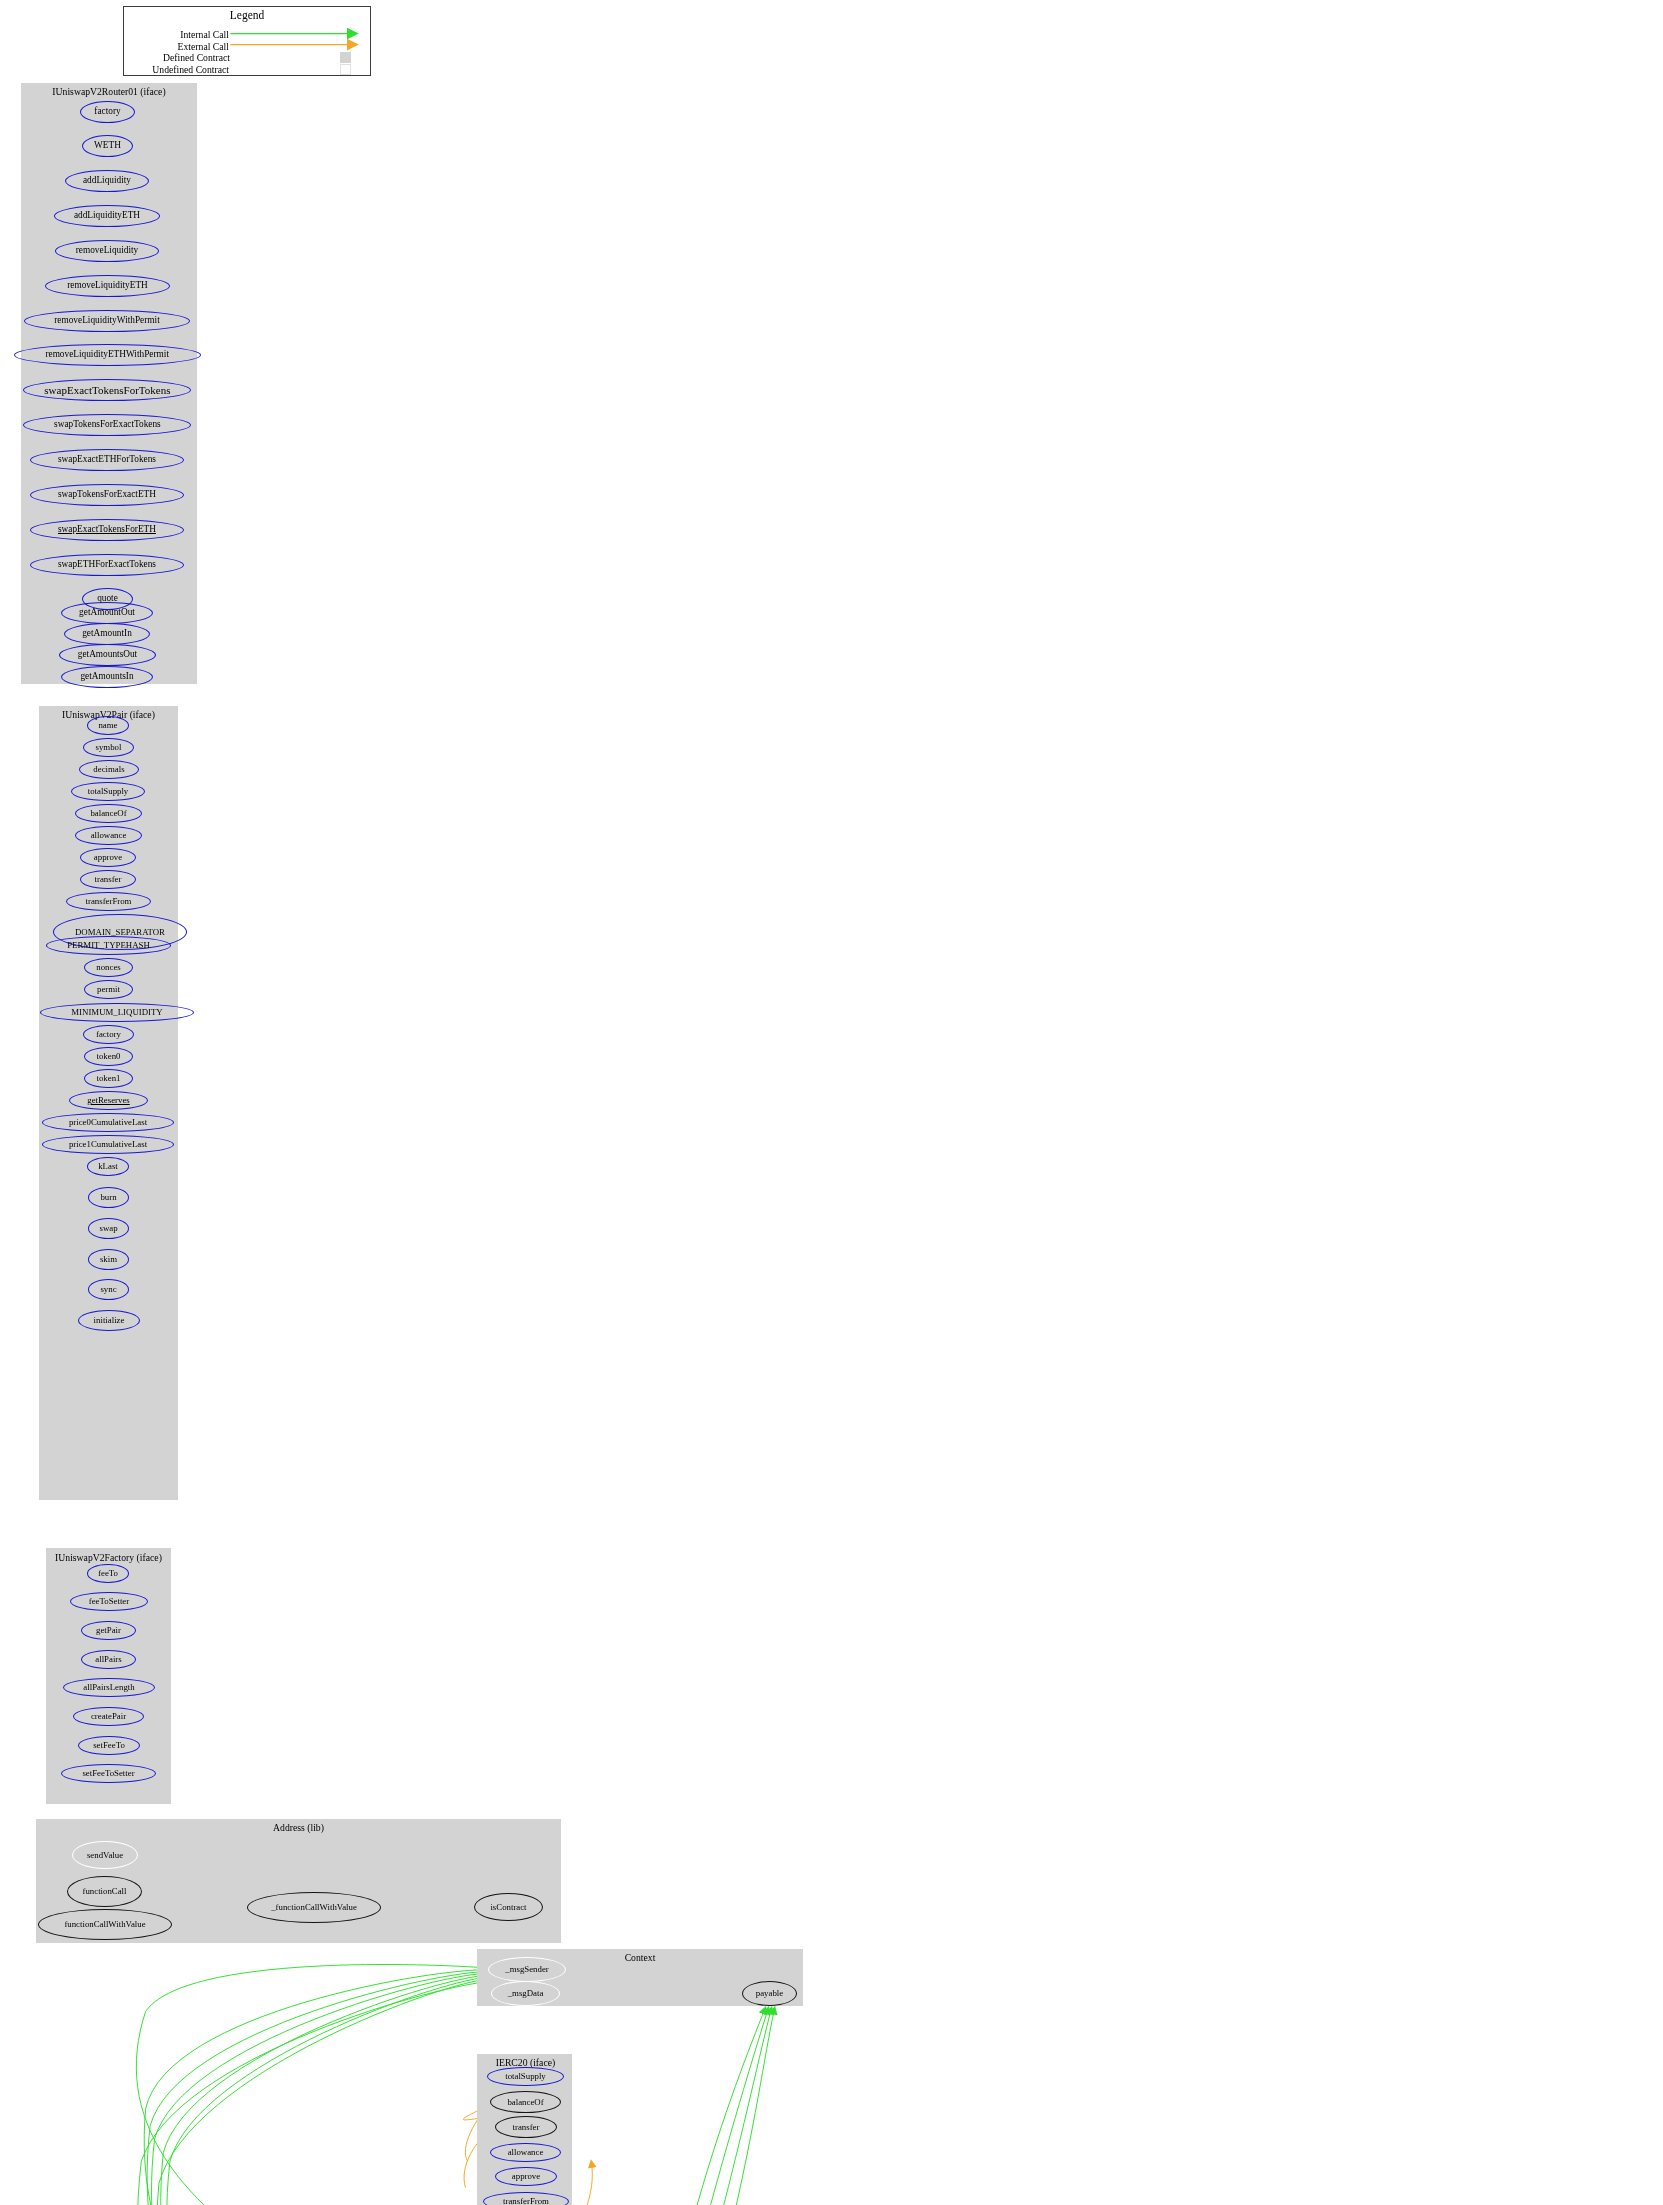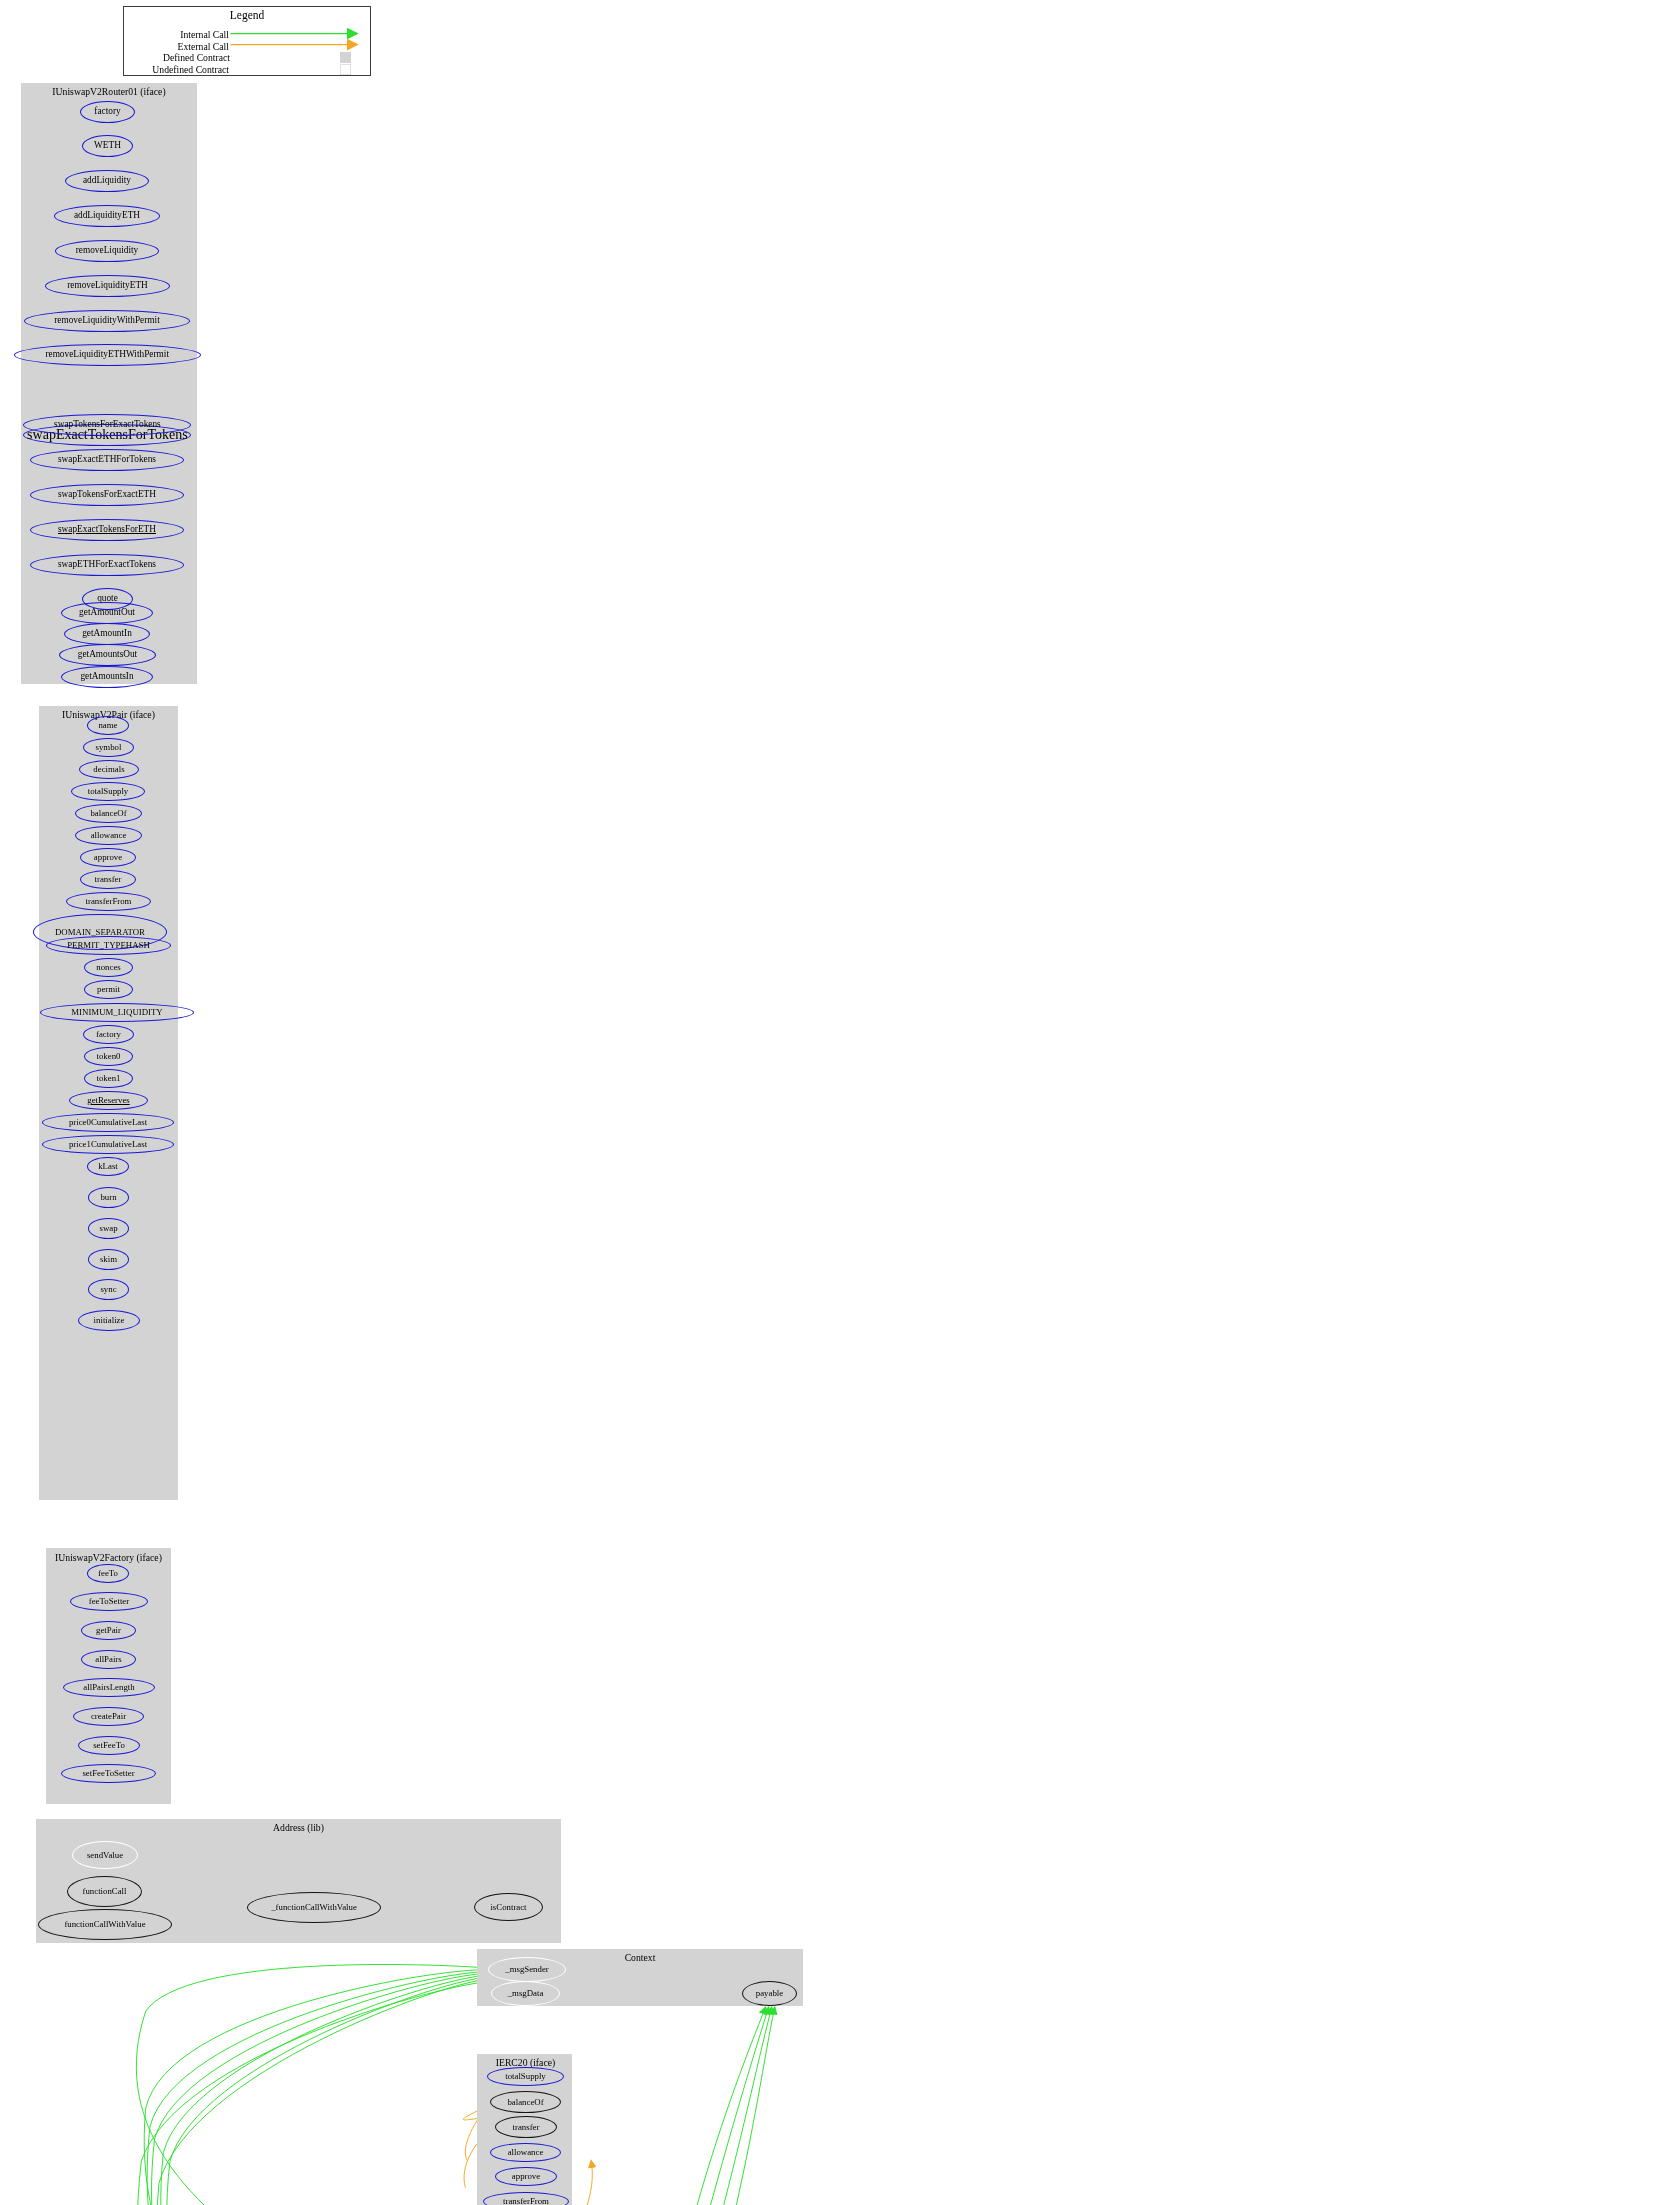--- a/index.html
+++ b/index.html
@@ -225,21 +225,21 @@
       <div class="cluster" style="left: 21px; top: 83px; width: 176px; height: 601px;"></div>
       <div class="cluster-title" style="left: 21px; width: 176px; top: 86px; font-size: 9.7px;">IUniswapV2Router01  (iface)</div>
       <div class="node blue" style="left: 80px; top: 101px; width: 55px; height: 22px; font-size: 9.3px;">factory</div>
       <div class="node blue" style="left: 82px; top: 135px; width: 51px; height: 22px; font-size: 9.3px;">WETH</div>
       <div class="node blue" style="left: 65px; top: 170px; width: 84px; height: 22px; font-size: 9.3px;">addLiquidity</div>
       <div class="node blue" style="left: 54px; top: 205px; width: 106px; height: 22px; font-size: 9.3px;">addLiquidityETH</div>
       <div class="node blue" style="left: 55px; top: 240px; width: 104px; height: 22px; font-size: 9.3px;">removeLiquidity</div>
       <div class="node blue" style="left: 45px; top: 275px; width: 125px; height: 22px; font-size: 9.3px;">removeLiquidityETH</div>
       <div class="node blue" style="left: 24px; top: 310px; width: 166px; height: 22px; font-size: 9.3px;">removeLiquidityWithPermit</div>
       <div class="node blue" style="left: 13.7px; top: 344px; width: 187px; height: 22px; font-size: 9.3px;">removeLiquidityETHWithPermit</div>
-      <div class="node blue" style="left: 23.4px; top: 379px; width: 168px; height: 22px; font-size: 14px; margin-top: 45px;">swapExactTokensForTokens</div>
+      <div class="node blue" style="left: 23.4px; top: 379px; width: 168px; height: 22px; font-size: 11px;">swapExactTokensForTokens</div>
       <div class="node blue" style="left: 23.4px; top: 414px; width: 168px; height: 22px; font-size: 9.3px;">swapTokensForExactTokens</div>
       <div class="node blue" style="left: 30px; top: 449px; width: 154px; height: 22px; font-size: 9.3px;">swapExactETHForTokens</div>
       <div class="node blue" style="left: 30px; top: 484px; width: 154px; height: 22px; font-size: 9.3px;">swapTokensForExactETH</div>
       <div class="node blue" style="left: 30px; top: 519px; width: 154px; height: 22px; font-size: 9.3px; text-decoration: underline;">swapExactTokensForETH</div>
       <div class="node blue" style="left: 30px; top: 554px; width: 154px; height: 22px; font-size: 9.3px;">swapETHForExactTokens</div>
       <div class="node blue" style="left: 82px; top: 588px; width: 51px; height: 22px; font-size: 9.3px;">quote</div>
       <div class="node blue" style="left: 61px; top: 602px; width: 92px; height: 22px; font-size: 9.3px;">getAmountOut</div>
       <div class="node blue" style="left: 64px; top: 623px; width: 86px; height: 22px; font-size: 9.3px;">getAmountIn</div>
       <div class="node blue" style="left: 59px; top: 644px; width: 97px; height: 22px; font-size: 9.3px;">getAmountsOut</div>
       <div class="node blue" style="left: 61px; top: 666px; width: 92px; height: 22px; font-size: 9.3px;">getAmountsIn</div>
@@ -247,21 +247,21 @@
       <div class="cluster-title" style="left: 39px; width: 139px; top: 709px; font-size: 9.7px;">IUniswapV2Pair  (iface)</div>
       <div class="node blue" style="left: 87px; top: 716px; width: 42px; height: 19.4px; font-size: 8.8px;">name</div>
       <div class="node blue" style="left: 83px; top: 738px; width: 51px; height: 19.4px; font-size: 8.8px;">symbol</div>
       <div class="node blue" style="left: 79px; top: 760px; width: 60px; height: 19px; font-size: 8.8px;">decimals</div>
       <div class="node blue" style="left: 71px; top: 782px; width: 74px; height: 19.4px; font-size: 8.8px;">totalSupply</div>
       <div class="node blue" style="left: 75px; top: 804px; width: 67px; height: 19.4px; font-size: 8.8px;">balanceOf</div>
       <div class="node blue" style="left: 75px; top: 826px; width: 67px; height: 19.4px; font-size: 8.8px;">allowance</div>
       <div class="node blue" style="left: 80px; top: 848px; width: 56px; height: 19.4px; font-size: 8.8px;">approve</div>
       <div class="node blue" style="left: 80px; top: 870px; width: 56px; height: 19.4px; font-size: 8.8px;">transfer</div>
       <div class="node blue" style="left: 66px; top: 892px; width: 85px; height: 19.4px; font-size: 8.8px;">transferFrom</div>
-      <div class="node blue" style="left: 33px; top: 914px; width: 134px; height: 36px; font-size: 8.8px;">DOMAIN_SEPARATOR</div>
+      <div class="node blue" style="left: 53px; top: 914px; width: 134px; height: 36px; font-size: 8.8px;">DOMAIN_SEPARATOR</div>
       <div class="node blue" style="left: 46px; top: 936px; width: 125px; height: 19.4px; font-size: 8.8px;">PERMIT_TYPEHASH</div>
       <div class="node blue" style="left: 84px; top: 958px; width: 49px; height: 19.4px; font-size: 8.8px;">nonces</div>
       <div class="node blue" style="left: 84px; top: 980px; width: 49px; height: 19.4px; font-size: 8.8px;">permit</div>
       <div class="node blue" style="left: 40px; top: 1003px; width: 154px; height: 19.4px; font-size: 8.8px;">MINIMUM_LIQUIDITY</div>
       <div class="node blue" style="left: 83px; top: 1025px; width: 51px; height: 19.4px; font-size: 8.8px;">factory</div>
       <div class="node blue" style="left: 84px; top: 1047px; width: 49px; height: 19.4px; font-size: 8.8px;">token0</div>
       <div class="node blue" style="left: 84px; top: 1069px; width: 49px; height: 19.4px; font-size: 8.8px;">token1</div>
       <div class="node blue" style="left: 69px; top: 1091px; width: 79px; height: 19.4px; font-size: 8.8px; text-decoration: underline;">getReserves</div>
       <div class="node blue" style="left: 42px; top: 1113px; width: 132px; height: 19.4px; font-size: 8.8px;">price0CumulativeLast</div>
       <div class="node blue" style="left: 42px; top: 1135px; width: 132px; height: 19.4px; font-size: 8.8px;">price1CumulativeLast</div>

